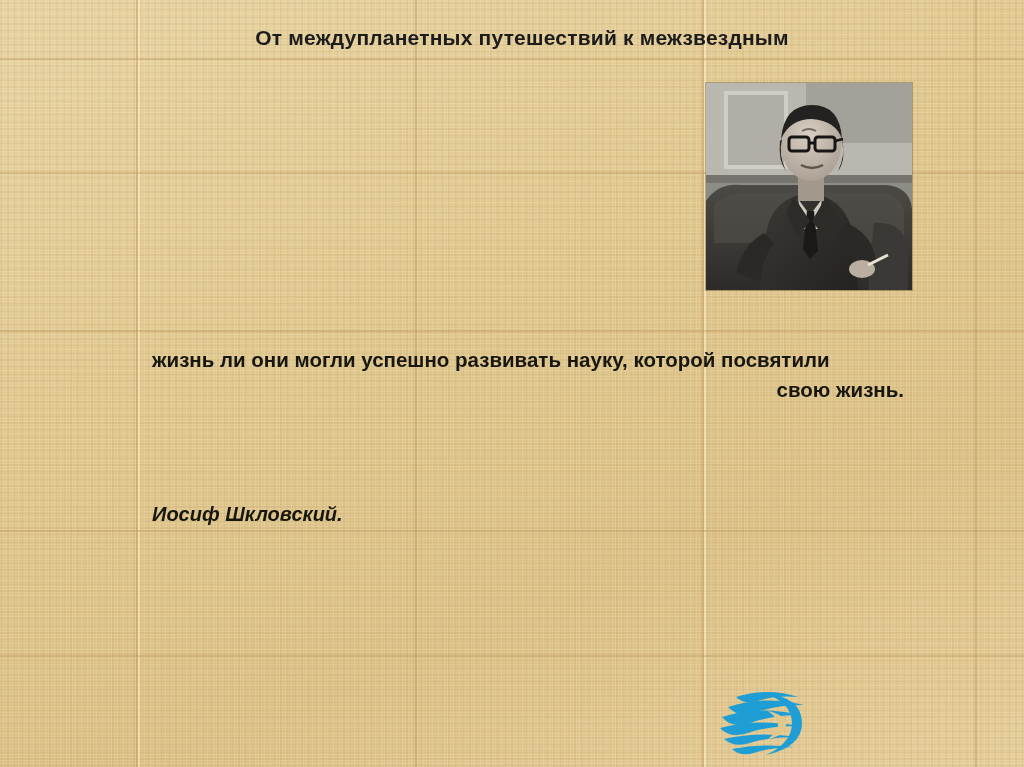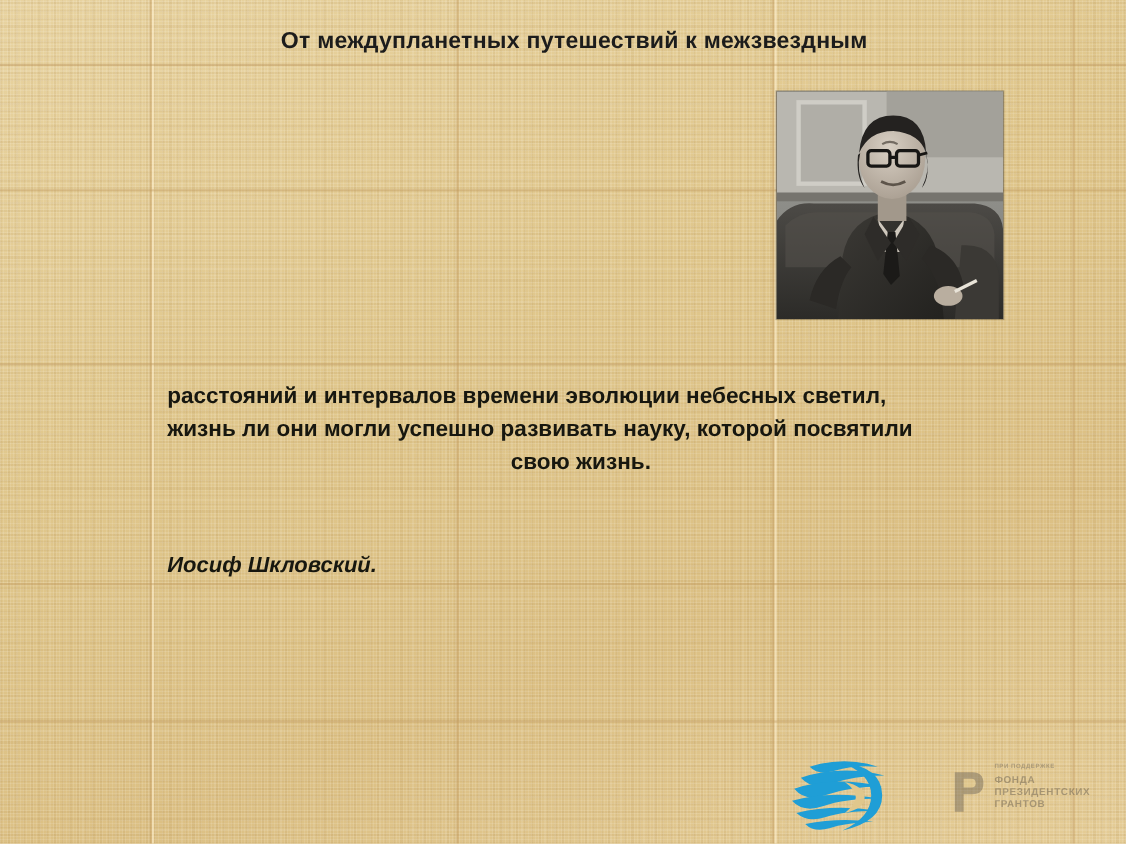--- a/index.html
+++ b/index.html
@@ -84,21 +84,21 @@
     color: #17170f;
     text-align: justify;
     font-weight: bold;
   }
   .quote p {
     margin: 0;
     text-align: justify;
     text-justify: inter-word;
   }
   .quote p.last {
-    text-align: center;
+    text-align: right;
   }
   .attribution {
     position: absolute;
     left: 152px;
     top: 503px;
     width: 752px;
     text-align: left;
     font-size: 20px;
     font-weight: bold;
     font-style: italic;
@@ -226,21 +226,20 @@
       <path d="M96 48 Q103 44 110 48" stroke="#4b443c" stroke-width="2" fill="none" opacity="0.7"></path>
 
       <path d="M140 140 Q166 150 170 178 L150 186 Q142 162 132 152 Z" fill="#2b2926"></path>
       <ellipse cx="156" cy="186" rx="13" ry="9" fill="#b9ae9f"></ellipse>
       <line x1="162" y1="182" x2="182" y2="172" stroke="#e8e3d8" stroke-width="3"></line>
       <path d="M58 150 Q36 162 30 190 L54 198 Q58 172 68 160 Z" fill="#2b2926"></path>
     </svg>
   </div>
 
   <div class="quote">
-    <p>расстояний и интервалов времени эволюции небесных светил,</p>
     <p>жизнь ли они могли успешно развивать науку, которой посвятили</p>
     <p class="last">свою жизнь.</p>
   </div>
 
   <div class="attribution">Иосиф Шкловский.</div>
 
   <div class="logo-swirl">
     <svg width="120" height="78" viewBox="0 0 120 78" xmlns="http://www.w3.org/2000/svg">
       <g fill="#1f9ed6">
         <path d="M30 12 Q62 2 92 12 Q70 10 52 16 Q38 20 30 12 Z"></path>
@@ -248,28 +247,14 @@
         <path d="M16 32 Q52 20 96 30 Q66 30 44 38 Q26 44 16 32 Z"></path>
         <path d="M14 43 Q48 33 94 41 Q62 41 42 48 Q24 54 14 43 Z"></path>
         <path d="M18 54 Q52 46 92 52 Q62 52 44 58 Q28 63 18 54 Z"></path>
         <path d="M26 64 Q56 58 88 62 Q62 63 48 68 Q34 72 26 64 Z"></path>
       </g>
       <path d="M58 8 Q96 12 96 38 Q96 62 60 70 Q86 58 86 38 Q86 18 58 8 Z" fill="#1f9ed6"></path>
       <path d="M62 26 Q80 30 80 40 Q80 50 62 54 Q72 46 72 40 Q72 33 62 26 Z" fill="#e0c78c"></path>
     </svg>
   </div>
 
-  <div class="logo-fund">
-    <div class="fund-mark">
-      <svg width="34" height="40" viewBox="0 0 34 40" xmlns="http://www.w3.org/2000/svg">
-        <path d="M4 2 L20 2 Q30 2 30 12 Q30 22 20 22 L12 22 L12 38 L4 38 Z" fill="#6b6255"></path>
-        <path d="M12 8 L19 8 Q23 8 23 12 Q23 16 19 16 L12 16 Z" fill="#e0c78c"></path>
-      </svg>
-    </div>
-    <div class="fund-small">ПРИ ПОДДЕРЖКЕ</div>
-    <div class="fund-lines">
-      <div>ФОНДА</div>
-      <div>ПРЕЗИДЕНТСКИХ</div>
-      <div>ГРАНТОВ</div>
-    </div>
-  </div>
 
 </div>
 
 </body></html>

